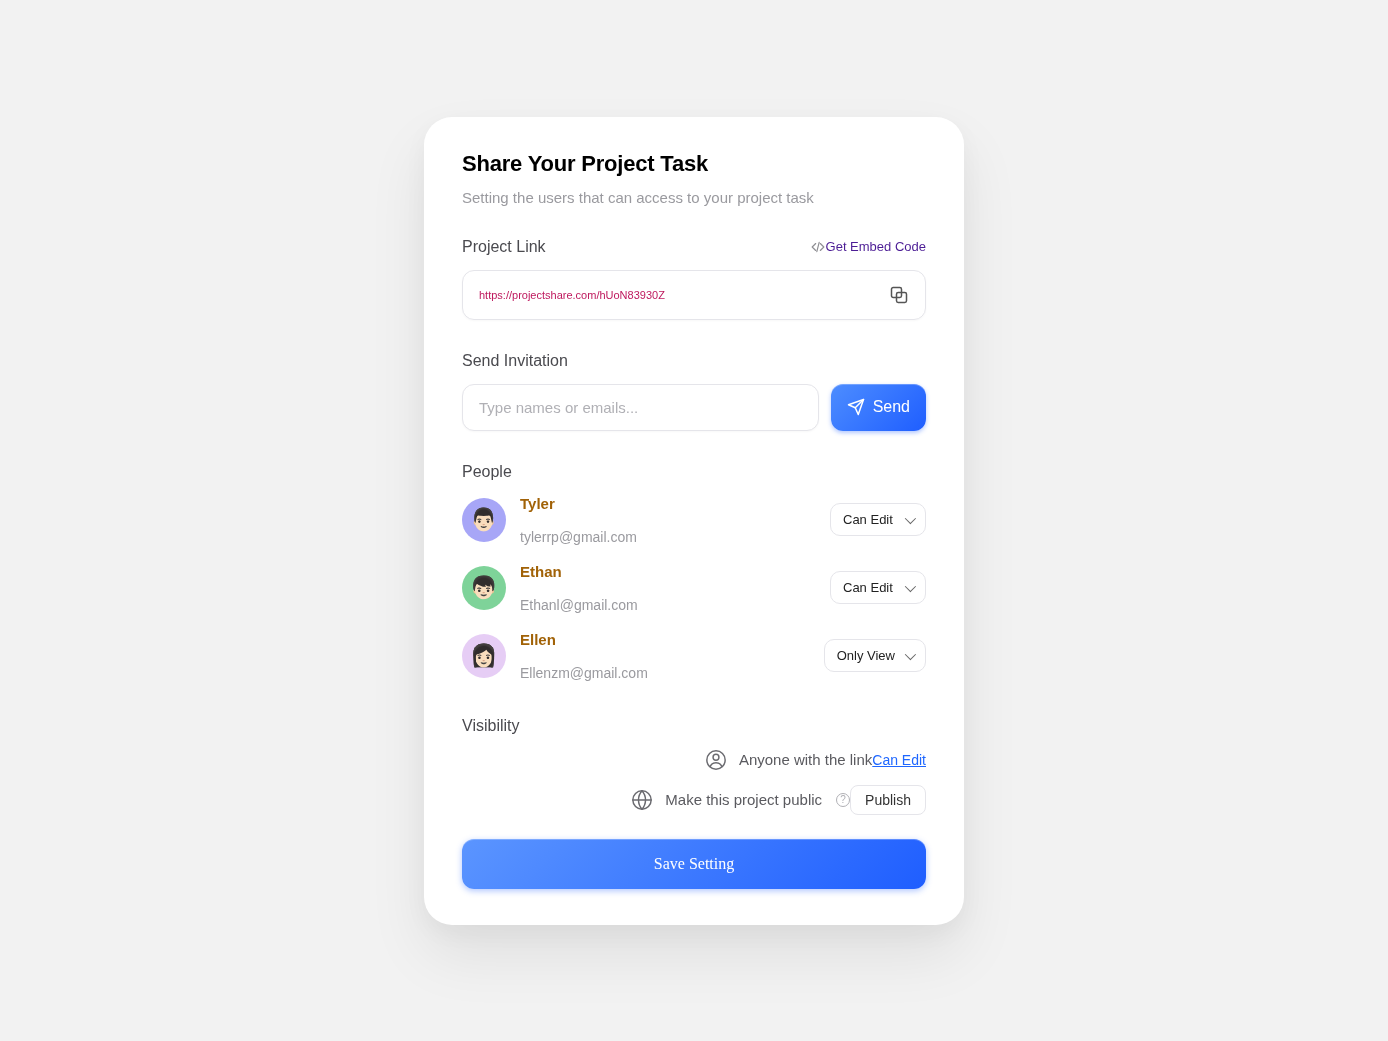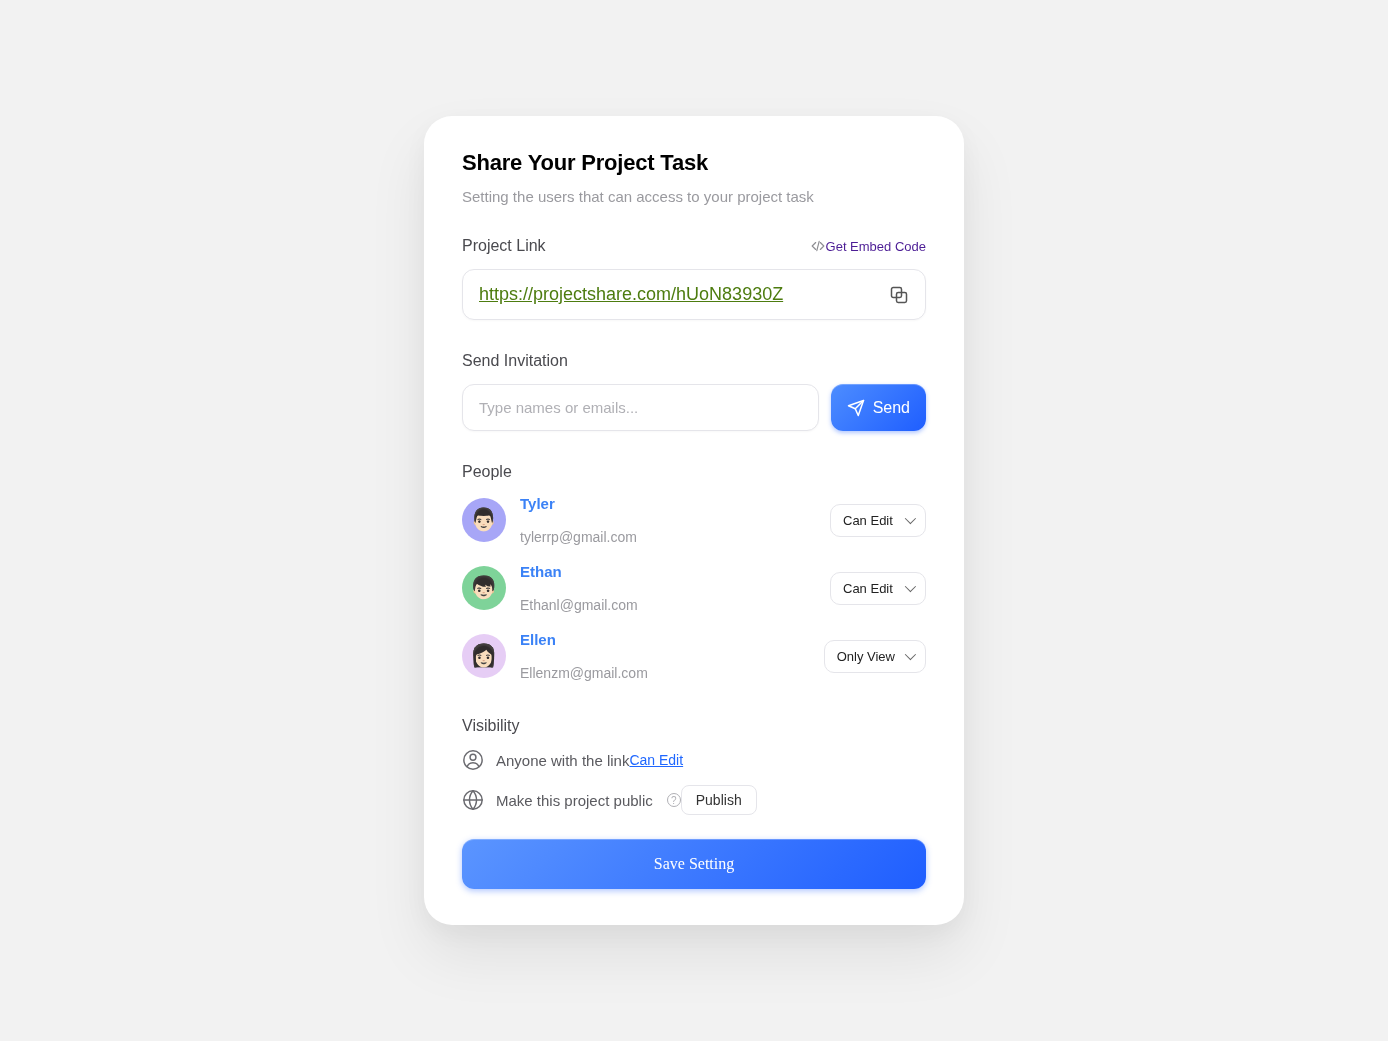--- a/index.html
+++ b/index.html
@@ -52,23 +52,22 @@
   .link-box {
     display: flex;
     align-items: center;
     justify-content: space-between;
     border: 1px solid #e5e5ea;
     border-radius: 12px;
     padding: 14px 16px;
     box-shadow: 0 1px 2px rgba(0,0,0,0.03);
   }
   .link-text {
-    color: #4d7c0f;
-    text-decoration: underline;
-    font-size: 18px;
+    color: #be185d;
+    font-size: 11px;
   }
   .copy-btn {
     color: #555;
     cursor: pointer;
     display: inline-flex;
   }
   .invite-row {
     display: flex;
     gap: 12px;
   }
@@ -107,21 +106,21 @@
     width: 44px; height: 44px;
     border-radius: 50%;
     display: flex; align-items: center; justify-content: center;
     font-size: 22px;
     flex-shrink: 0;
   }
   .avatar.purple { background: #a7a6f7; }
   .avatar.green  { background: #7ed399; }
   .avatar.pink   { background: #e6cdf5; }
   .person-info { flex: 1; min-width: 0; }
-  .person-name { font-size: 15px; font-weight: 600; color: #3b82f6; }
+  .person-name { font-size: 15px; font-weight: 600; color: #a16207; }
   .person-email { font-size: 14px; color: #9a9a9f; margin-top: 17px; }
   .perm-select {
     border: 1px solid #e5e5ea;
     border-radius: 10px;
     padding: 8px 12px;
     font-size: 13px;
     color: #222;
     display: inline-flex;
     align-items: center;
     gap: 10px;
@@ -133,21 +132,21 @@
   .chevron {
     display: inline-block;
     width: 8px; height: 8px;
     border-right: 1.5px solid #666;
     border-bottom: 1.5px solid #666;
     transform: rotate(45deg) translateY(-2px);
   }
   .vis-row {
     display: flex;
     align-items: center;
-    justify-content: flex-start;
+    justify-content: flex-end;
     margin-bottom: 14px;
   }
   .vis-left {
     display: flex;
     align-items: center;
     gap: 12px;
     color: #5a5a5f;
     font-size: 15px;
   }
   .vis-icon {

